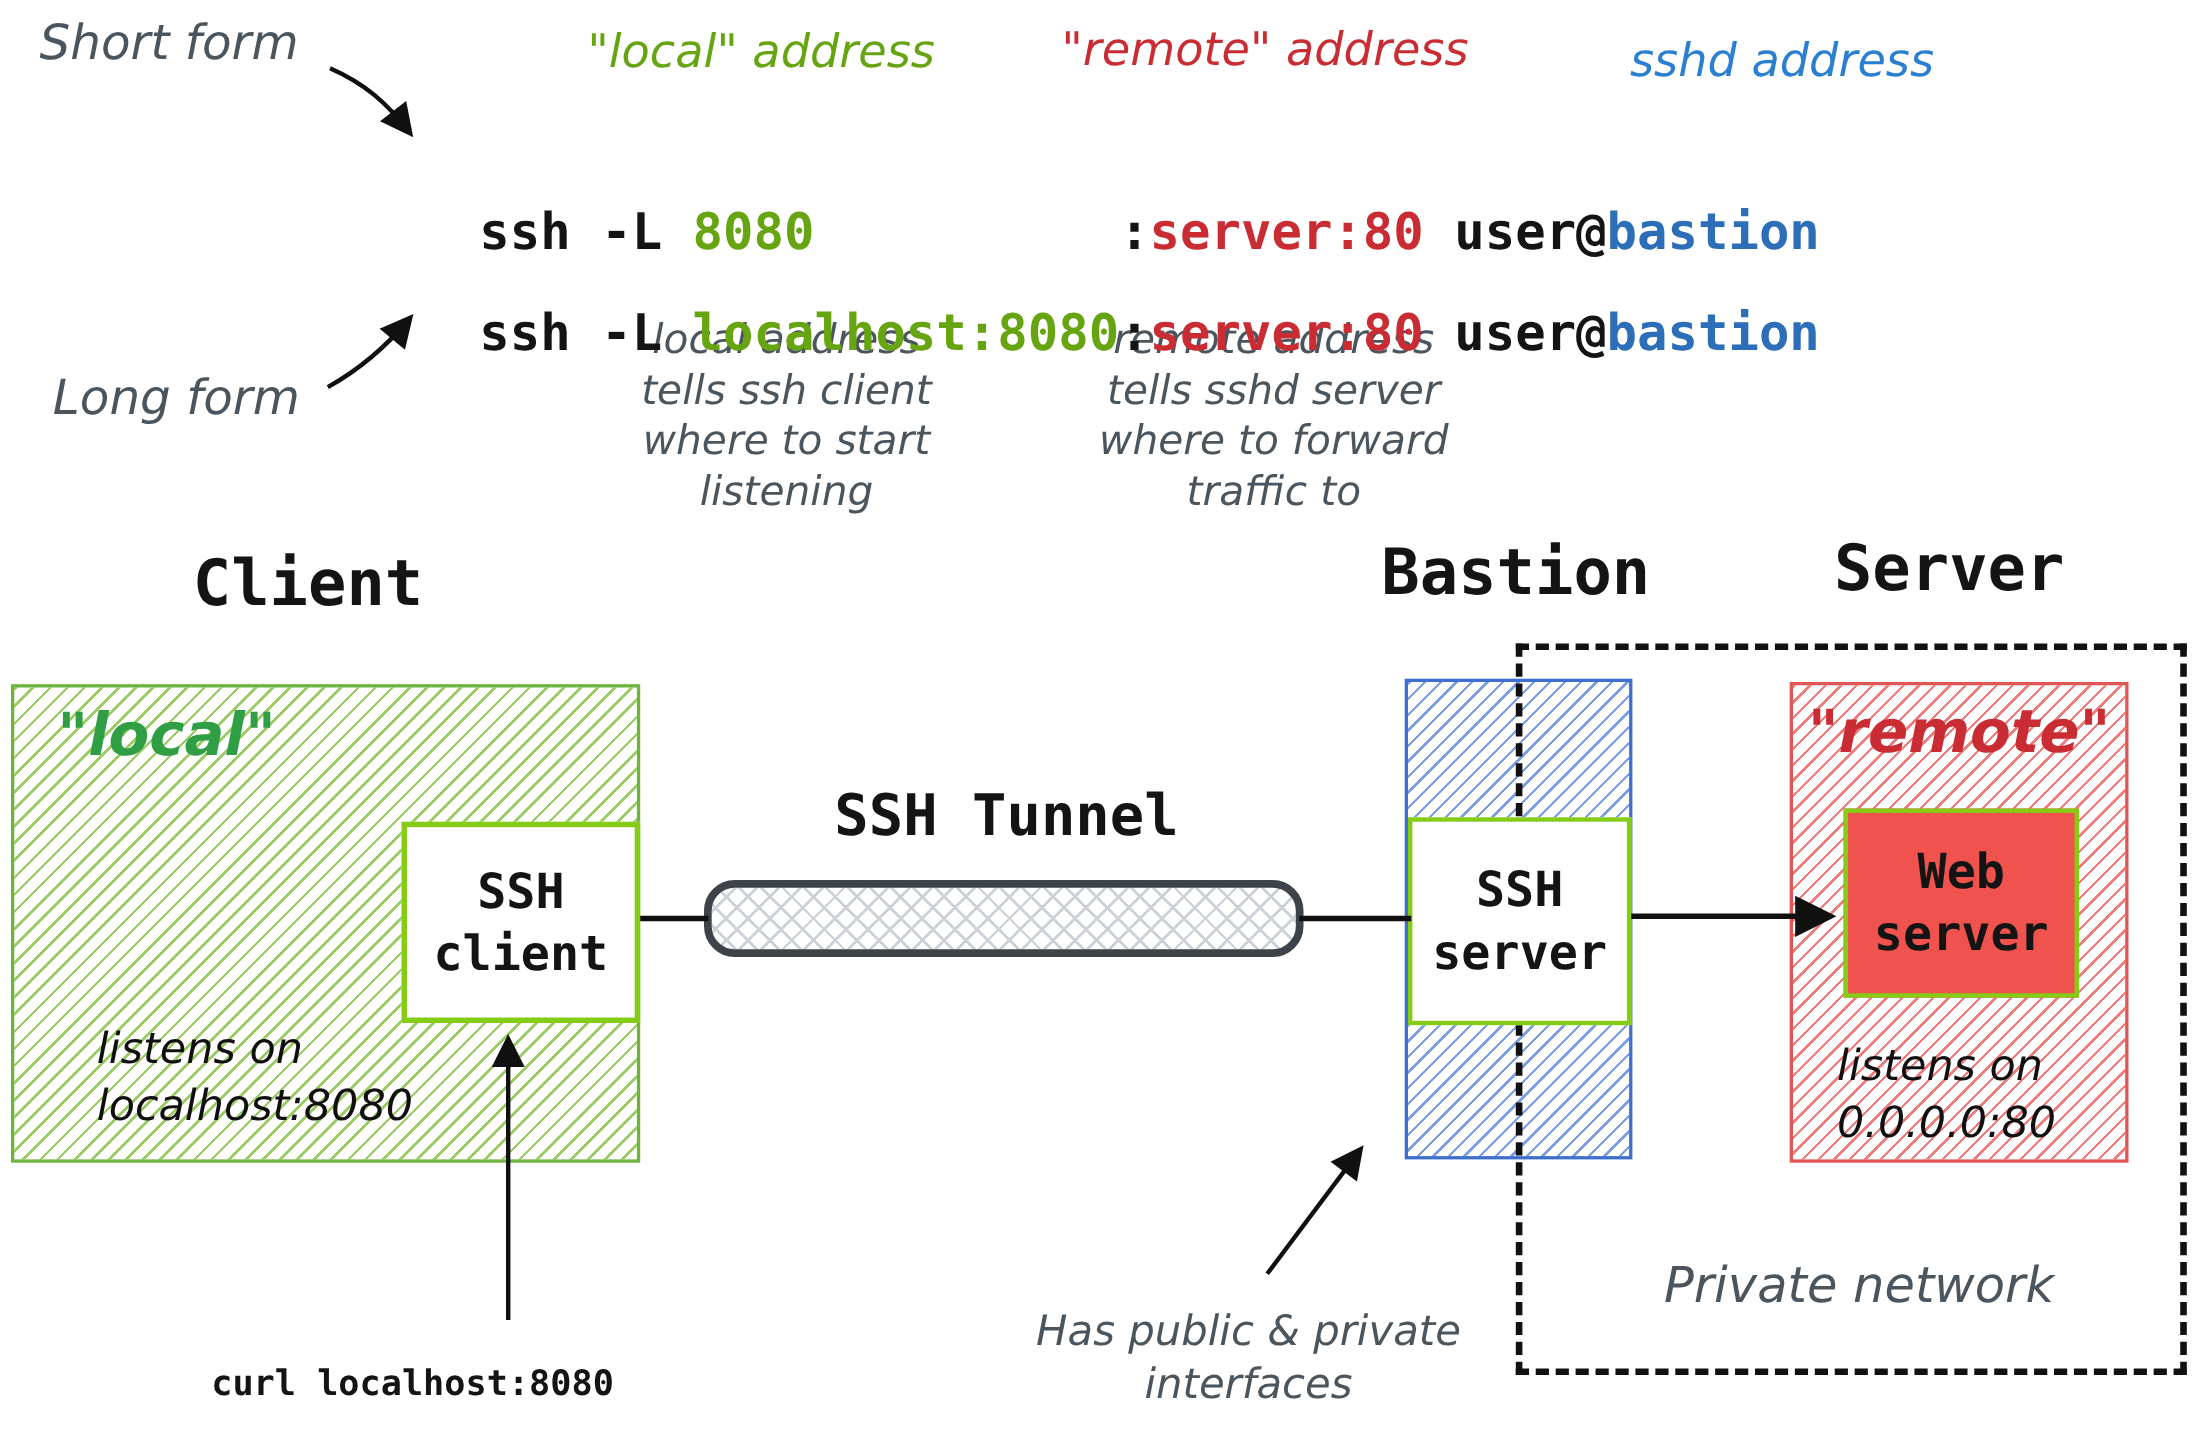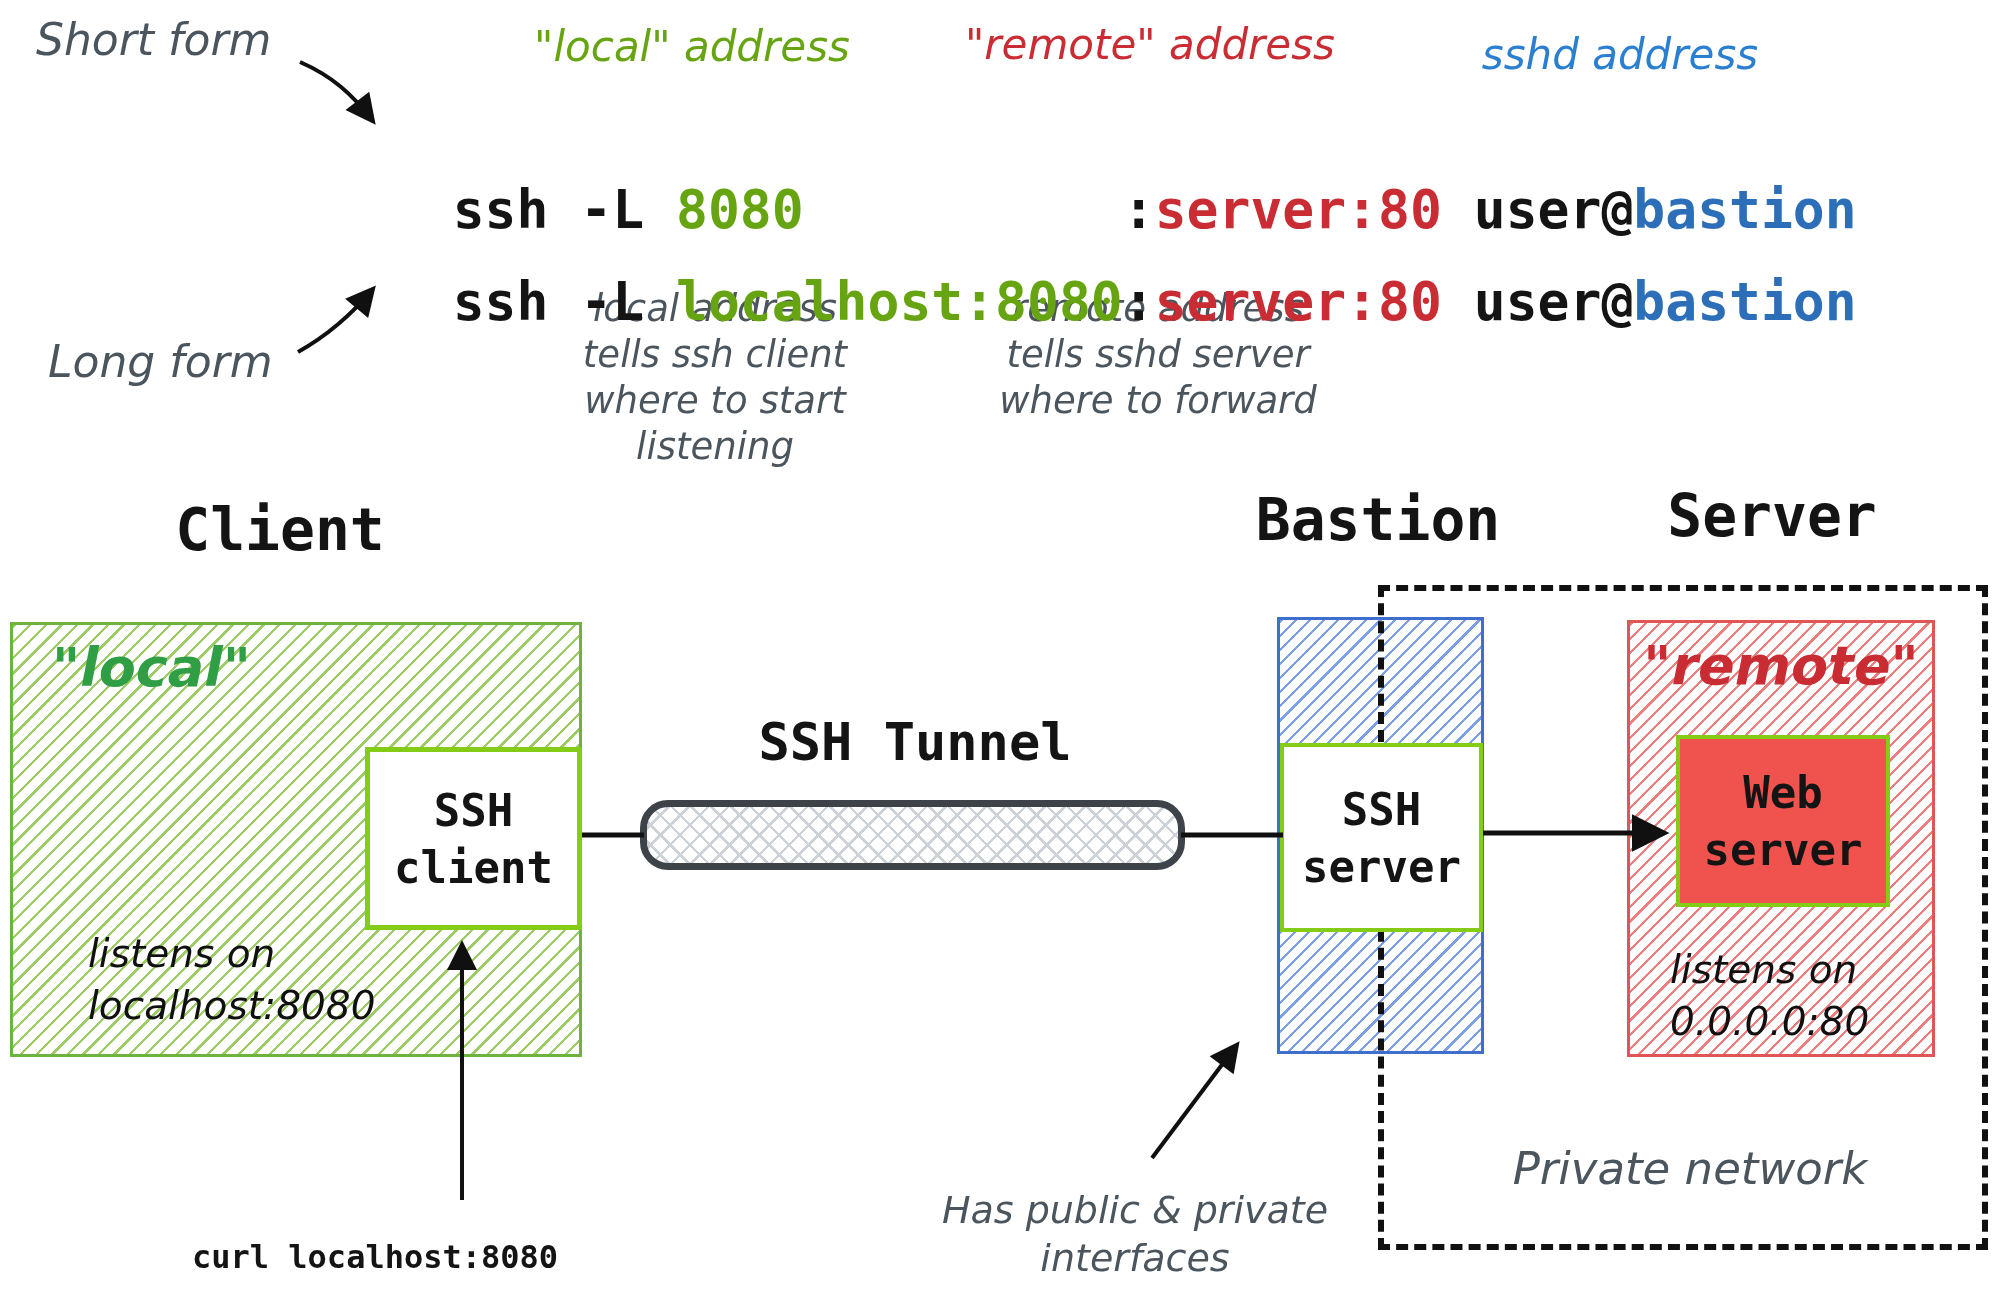--- a/index.html
+++ b/index.html
@@ -9,21 +9,21 @@
     --gray:#4b555d; --ink:#141414; --tunnel-border:#3d4349; --tunnel-hatch:#ccd2d8;
   }
   html,body{margin:0;padding:0;background:#fff;}
   #canvas{position:relative;width:2000px;height:1304px;background:#fff;overflow:hidden;
           font-family:"DejaVu Sans",sans-serif;color:var(--ink);padding-left:48px;}
   .abs{position:absolute;}
   .mono{font-family:"DejaVu Sans Mono","Liberation Mono",monospace;font-weight:bold;color:var(--ink);}
   .hand{font-family:"DejaVu Sans","Liberation Sans",sans-serif;font-style:italic;color:var(--gray);}
   .hand-ink{font-family:"DejaVu Sans","Liberation Sans",sans-serif;font-style:italic;color:#101010;}
   .center{text-align:center;}
-  .cmd{font-size:53px;line-height:60px;white-space:pre;z-index:4;}
+  .cmd{font-size:46px;line-height:60px;white-space:pre;z-index:4;}
   .tk-green{color:var(--green);} .tk-red{color:var(--red);} .tk-blue{color:var(--blue);} .tk-ink{color:var(--ink);}
   .zone{z-index:1;box-sizing:border-box;background-color:#fff;}
   .zone.green{border:3px solid var(--green-border);
     background-image:repeating-linear-gradient(135deg, rgba(139,195,74,.85) 0 2.4px, transparent 2.4px 11px);}
   .zone.blue{border:3px solid var(--blue-border);
     background-image:repeating-linear-gradient(135deg, rgba(92,135,224,.8) 0 2.2px, transparent 2.2px 10px);}
   .zone.red{border:3px solid var(--red-border);
     background-image:repeating-linear-gradient(135deg, rgba(234,93,93,.8) 0 2.2px, transparent 2.2px 10px);}
   .node{z-index:3;box-sizing:border-box;background:#fff;border:5px solid #84cc16;
         display:flex;flex-direction:column;align-items:center;justify-content:center;
@@ -64,20 +64,21 @@
     <div>local address</div>
     <div>tells ssh client</div>
     <div>where to start</div>
     <div>listening</div>
   </div>
 
   <div class="abs hand center" style="left:958px;width:400px;top:286px;font-size:37px;line-height:46px;">
     <div>remote address</div>
     <div>tells sshd server</div>
     <div>where to forward</div>
+    <div>traffic to</div>
   </div>
 
   <div class="abs mono title center" style="left:130px;width:300px;top:496px;">Client</div>
   <div class="abs mono title center" style="left:1228px;width:300px;top:486px;">Bastion</div>
   <div class="abs mono title center" style="left:1622px;width:300px;top:482px;">Server</div>
 
   <div class="abs zone green" style="left:10px;top:622px;width:572px;height:435px;"></div>
   <div class="abs hand" style="left:52px;top:636px;font-size:54px;font-weight:bold;color:var(--green-dark);z-index:4;">"local"</div>
   <div class="abs hand-ink" style="left:88px;top:928px;font-size:39px;line-height:52px;z-index:4;">
     <div>listens on</div>

